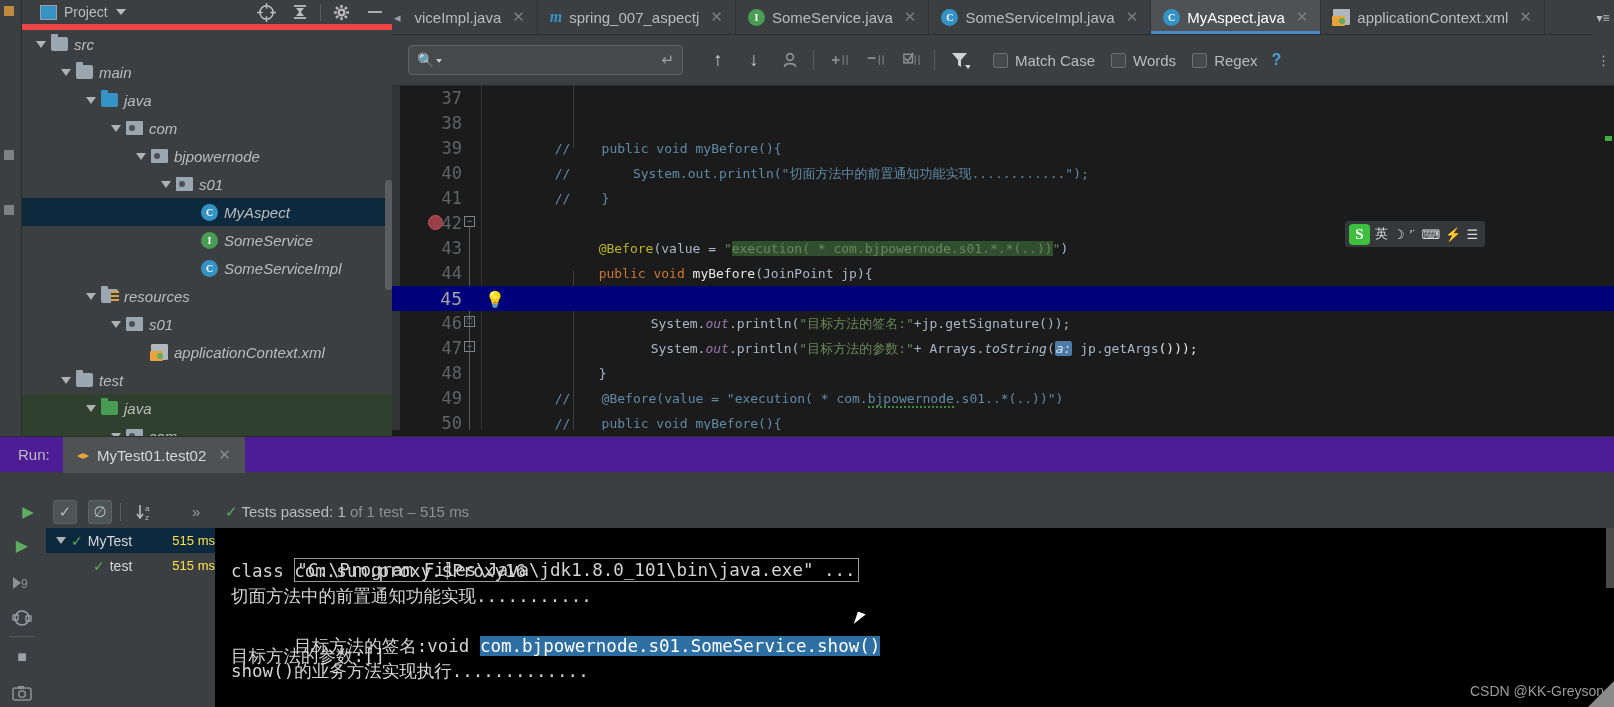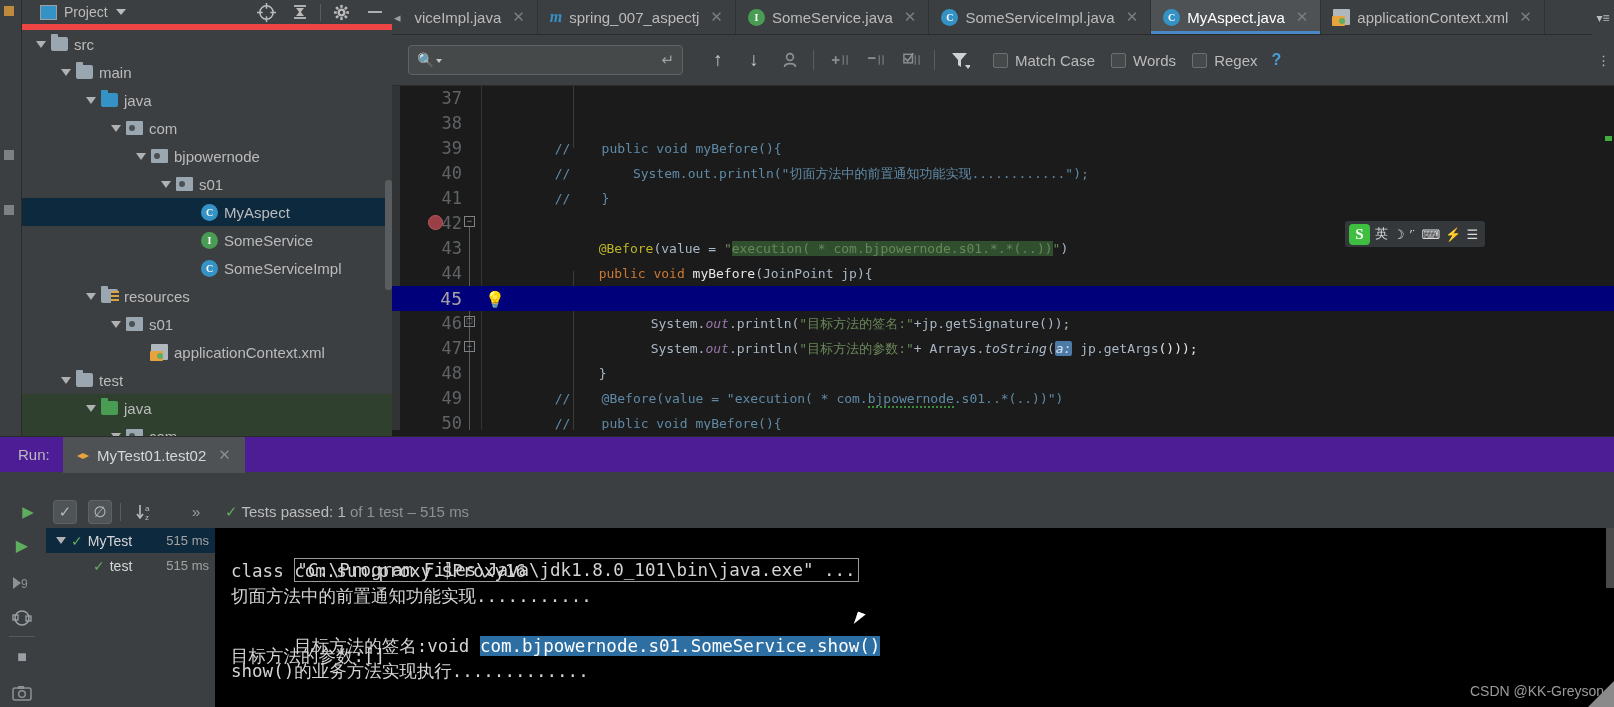--- a/index.html
+++ b/index.html
@@ -110,21 +110,21 @@
     background: #b0b7bd; border-radius: 1px;
   }
   .xml-icon::after {
     content: ""; position: absolute; left: -1px; bottom: -1px; width: 13px; height: 10px;
     background: #e8a33d; border-radius: 1px;
   }
   .xml-icon::before {
     content: ""; position: absolute; left: 6px; bottom: 1px; width: 6px; height: 6px;
     background: #5fae5f; border-radius: 50%; z-index: 2;
   }
-  .tree-label { padding-right: 6px; }
+  .tree-label { padding-right: 6px; font-style: italic; }
   .tree-scroll {
     position: absolute; right: 0; top: 180px; width: 7px; height: 110px;
     background: #5a5d5f; border-radius: 3px;
   }
 
   
   .tabbar {
     position: absolute; left: 392px; top: 0; width: 1222px; height: 35px;
     background: #3c3f41; display: flex; align-items: stretch;
     border-bottom: 1px solid #2b2b2b; overflow: hidden;
@@ -311,21 +311,21 @@
 
   .test-tree {
     position: absolute; left: 46px; top: 528px; width: 169px; height: 179px;
     background: #3c3f41;
   }
   .tt-row {
     position: relative; height: 25px; display: flex; align-items: center;
     font-size: 14px; color: #d6d6d6; gap: 5px; white-space: nowrap;
   }
   .tt-row.sel { background: #0d293e; }
-  .tt-time { color: #a3a3a3; font-size: 13px; margin-left: auto; padding-right: 6px; }
+  .tt-time { color: #fde047; font-size: 13px; margin-left: auto; }
 
   .console {
     position: absolute; left: 215px; top: 528px; width: 1399px; height: 179px;
     background: #000000; overflow: hidden;
   }
   .con-line {
     position: absolute; left: 16px;
     font-family: "DejaVu Sans Mono", monospace; font-size: 17.5px;
     color: #d4d4d4; white-space: pre; line-height: 25px;
   }

